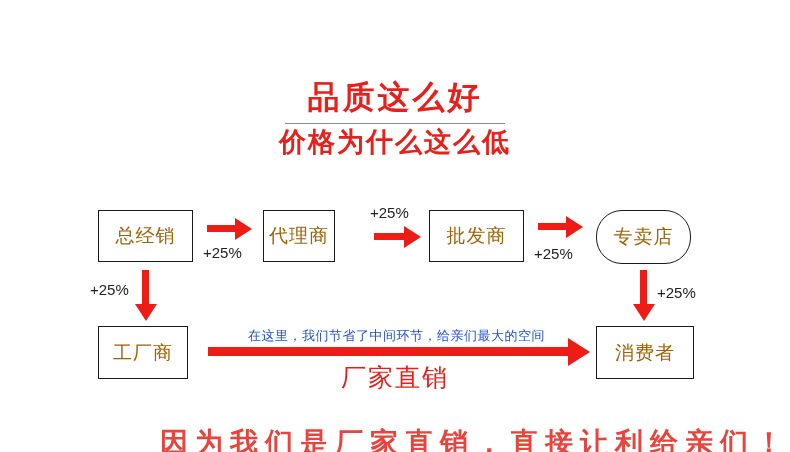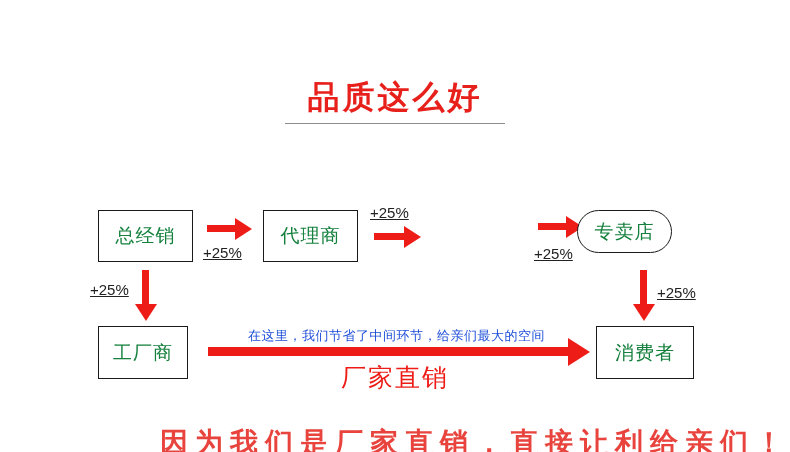--- a/index.html
+++ b/index.html
@@ -52,21 +52,21 @@
     color: #e8201c;
     letter-spacing: 2px;
   }
 
   
   .node {
     position: absolute;
     box-sizing: border-box;
     border: 1.5px solid #1a1a1a;
     background: #ffffff;
-    color: #15803d;
+    color: #a16207;
     font-size: 19px;
     font-weight: 500;
     letter-spacing: 1px;
     display: flex;
     align-items: center;
     justify-content: center;
   }
 
   
   .arrow-h {
@@ -108,21 +108,20 @@
     border-top: 17px solid #ee1c16;
   }
 
   
   .pct {
     position: absolute;
     font-size: 15px;
     color: #222222;
     font-weight: 500;
     white-space: nowrap;
-    text-decoration: underline;
   }
   .note {
     position: absolute;
     font-size: 13px;
     color: #1d4ed8;
     white-space: nowrap;
     letter-spacing: 0.5px;
   }
   .direct-label {
     position: absolute;
@@ -147,36 +146,38 @@
     letter-spacing: 7px;
   }
 </style>
 </head>
 <body>
 
 <div id="canvas">
 
   <div class="heading-main">品质这么好</div>
   <div class="heading-rule"></div>
+  <div class="heading-sub">价格为什么这么低</div>
 
   <div class="node" style="left:98px; top:186px; width:95px; height:52px;">总经销</div>
 
   <div class="arrow-h" style="left:207px; top:201px; width:30px;"></div>
   <div class="pct" style="left:203px; top:220px;">+25%</div>
 
-  <div class="node" style="left:263px; top:186px; width:95px; height:52px;">代理商</div>
+  <div class="node" style="left:263px; top:186px; width:72px; height:52px;">代理商</div>
 
   <div class="pct" style="left:370px; top:180px;">+25%</div>
   <div class="arrow-h" style="left:374px; top:209px; width:32px;"></div>
 
+  <div class="node" style="left:429px; top:186px; width:95px; height:52px;">批发商</div>
 
   <div class="arrow-h" style="left:538px; top:199px; width:30px;"></div>
   <div class="pct" style="left:534px; top:221px;">+25%</div>
 
-  <div class="node" style="left:577px; top:186px; width:95px; height:43px;border-radius:26px;">专卖店</div>
+  <div class="node" style="left:596px; top:186px; width:95px; height:54px;border-radius:26px;">专卖店</div>
 
   <div class="pct" style="left:90px; top:257px;">+25%</div>
   <div class="arrow-v" style="left:142px; top:246px; height:36px;"></div>
 
   <div class="arrow-v" style="left:640px; top:246px; height:36px;"></div>
   <div class="pct" style="left:657px; top:260px;">+25%</div>
 
   <div class="node" style="left:98px; top:302px; width:90px; height:53px;">工厂商</div>
 
   <div class="note" style="left:248px; top:303px;">在这里，我们节省了中间环节，给亲们最大的空间</div>

